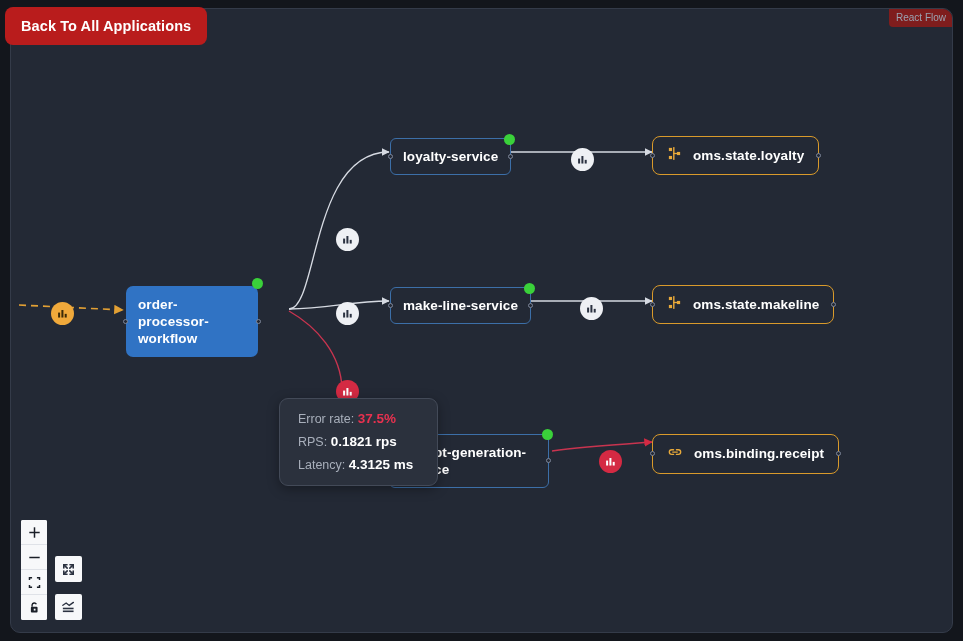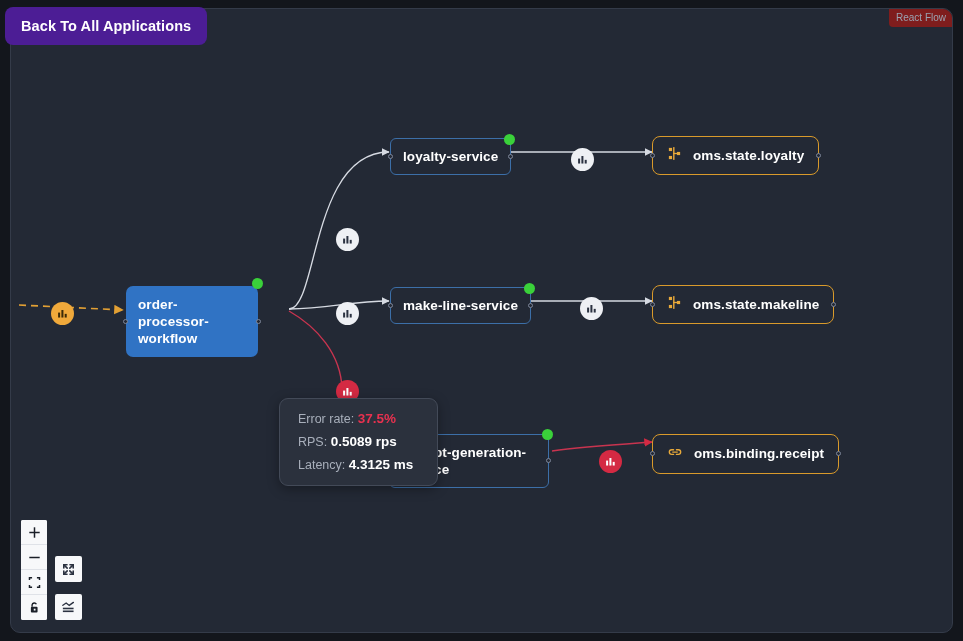--- a/index.html
+++ b/index.html
@@ -17,21 +17,21 @@
     width: 943px; height: 625px;
     background: #232935;
     border: 1px solid #343b49;
     border-radius: 10px;
     overflow: hidden;
   }
 
   
   .back-btn {
     position: absolute; left: 5px; top: 7px;
-    background: #4c1d95;
+    background: #b91c1c;
     color: #ffffff;
     font-size: 14.5px; font-weight: bold;
     letter-spacing: .1px;
     padding: 11px 16px;
     border: none; border-radius: 8px;
     cursor: pointer;
     z-index: 40;
     font-family: "Liberation Sans", sans-serif;
   }
 
@@ -339,21 +339,21 @@
       </svg>
     </div>
 
     <div class="tooltip">
       <div class="tip-row">
         <span>Error rate:</span>
         <span class="tip-val error">37.5%</span>
       </div>
       <div class="tip-row">
         <span>RPS:</span>
-        <span class="tip-val">0.5089 rps</span>
+        <span class="tip-val">0.1821 rps</span>
       </div>
       <div class="tip-row">
         <span>Latency:</span>
         <span class="tip-val">4.3125 ms</span>
       </div>
     </div>
 
     <div class="controls">
       <div class="ctrl-group">
         <button class="ctrl-btn">

